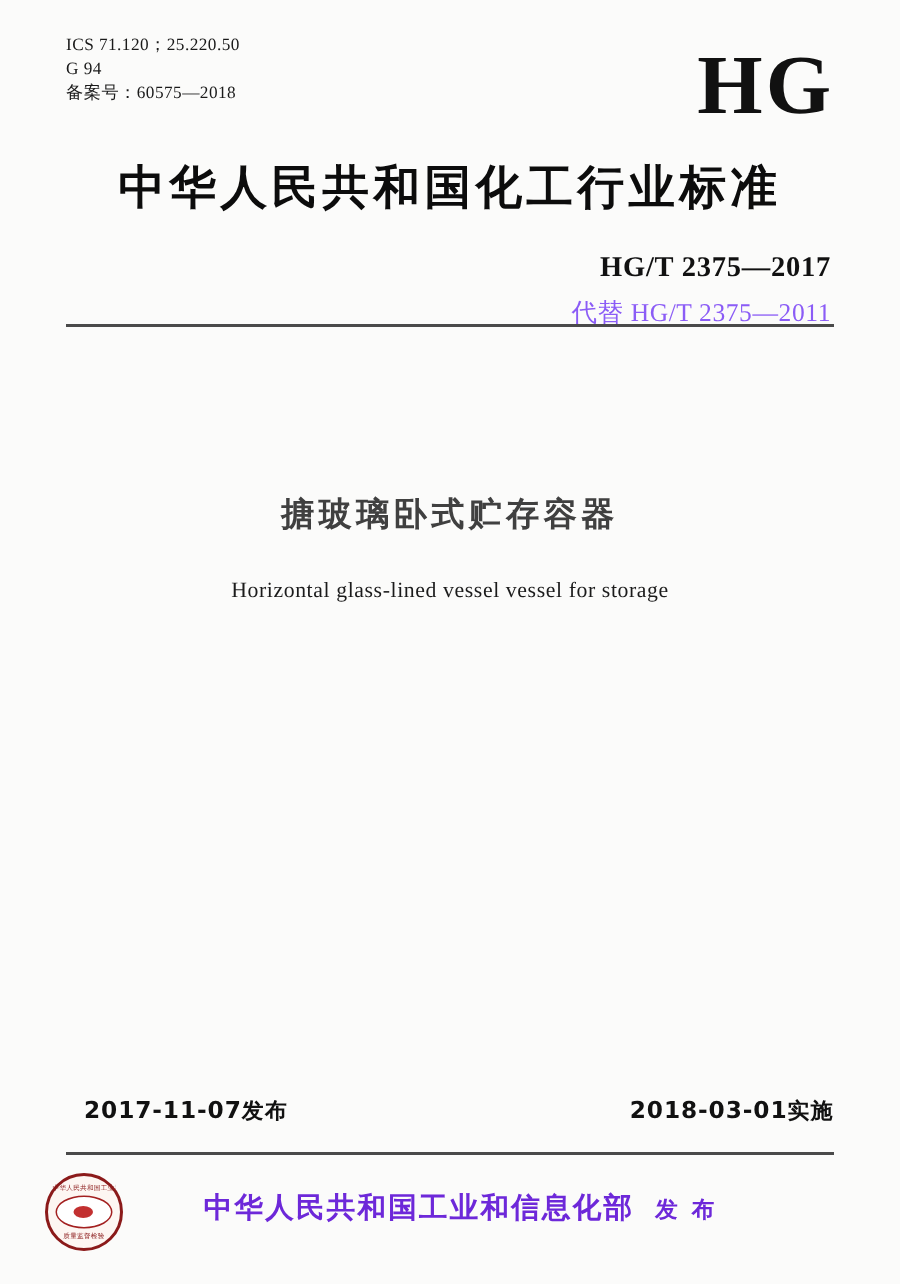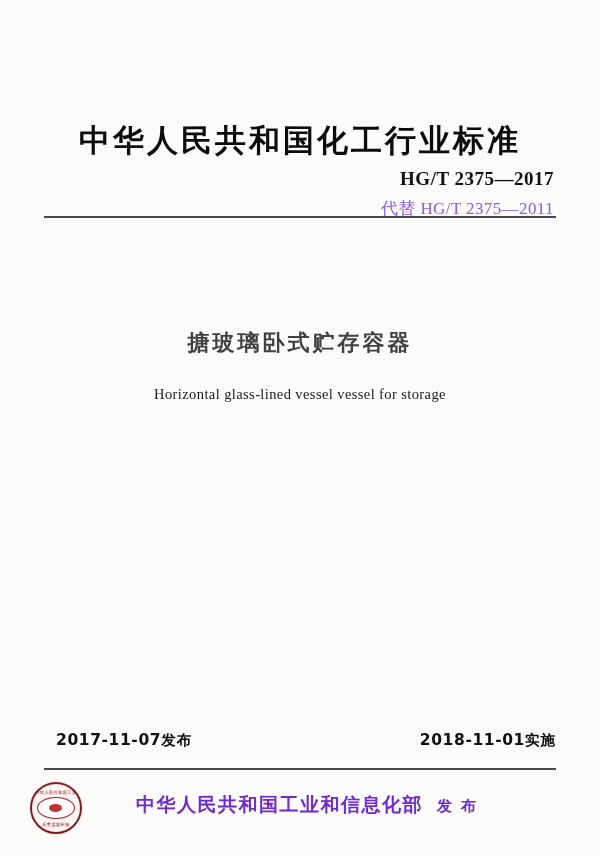--- a/index.html
+++ b/index.html
@@ -60,21 +60,20 @@
     position: absolute;
     top: 104px;
     left: 0;
     right: 0;
     text-align: center;
     font-family: "DejaVu Sans", sans-serif;
     font-weight: bold;
     font-size: 31px;
     letter-spacing: 3px;
     color: #0c0c0c;
-    margin-top: 16px;
   }
 
   
   .std-no {
     position: absolute;
     top: 168px;
     right: 46px;
     text-align: right;
   }
   .std-no .num {
@@ -261,39 +260,47 @@
     font-size: 15px;
     letter-spacing: 2px;
     margin-left: 14px;
   }
 </style>
 </head>
 <body>
 
 <div class="page">
 
+  <div class="header">
+    <div class="ics-block">
+      <div>ICS 71.120；25.220.50</div>
+      <div>G 94</div>
+      <div>备案号：60575—2018</div>
+    </div>
+    <div class="hg-logo">HG</div>
+  </div>
 
   <div class="main-title">中华人民共和国化工行业标准</div>
 
   <div class="std-no">
     <div class="num">HG/T 2375—2017</div>
     <div class="replaces">代替 HG/T 2375—2011</div>
   </div>
 
   <div class="rule"></div>
 
   <div class="subject-cn">搪玻璃卧式贮存容器</div>
   <div class="subject-en">Horizontal glass-lined vessel vessel for storage</div>
 
   <div class="dates">
     <div class="date-issue">
       <span>2017-11-07</span><span class="suffix">发布</span>
     </div>
     <div class="date-impl">
-      <span>2018-11-01</span><span class="suffix">实施</span>
+      <span>2018-03-01</span><span class="suffix">实施</span>
     </div>
   </div>
 
   <div class="rule-bottom"></div>
 
   <div class="footer">
     <div class="emblem">
       <div class="ring"></div>
       <div class="band-top">中华人民共和国工业和信息化部</div>
       <div class="inner"></div>

